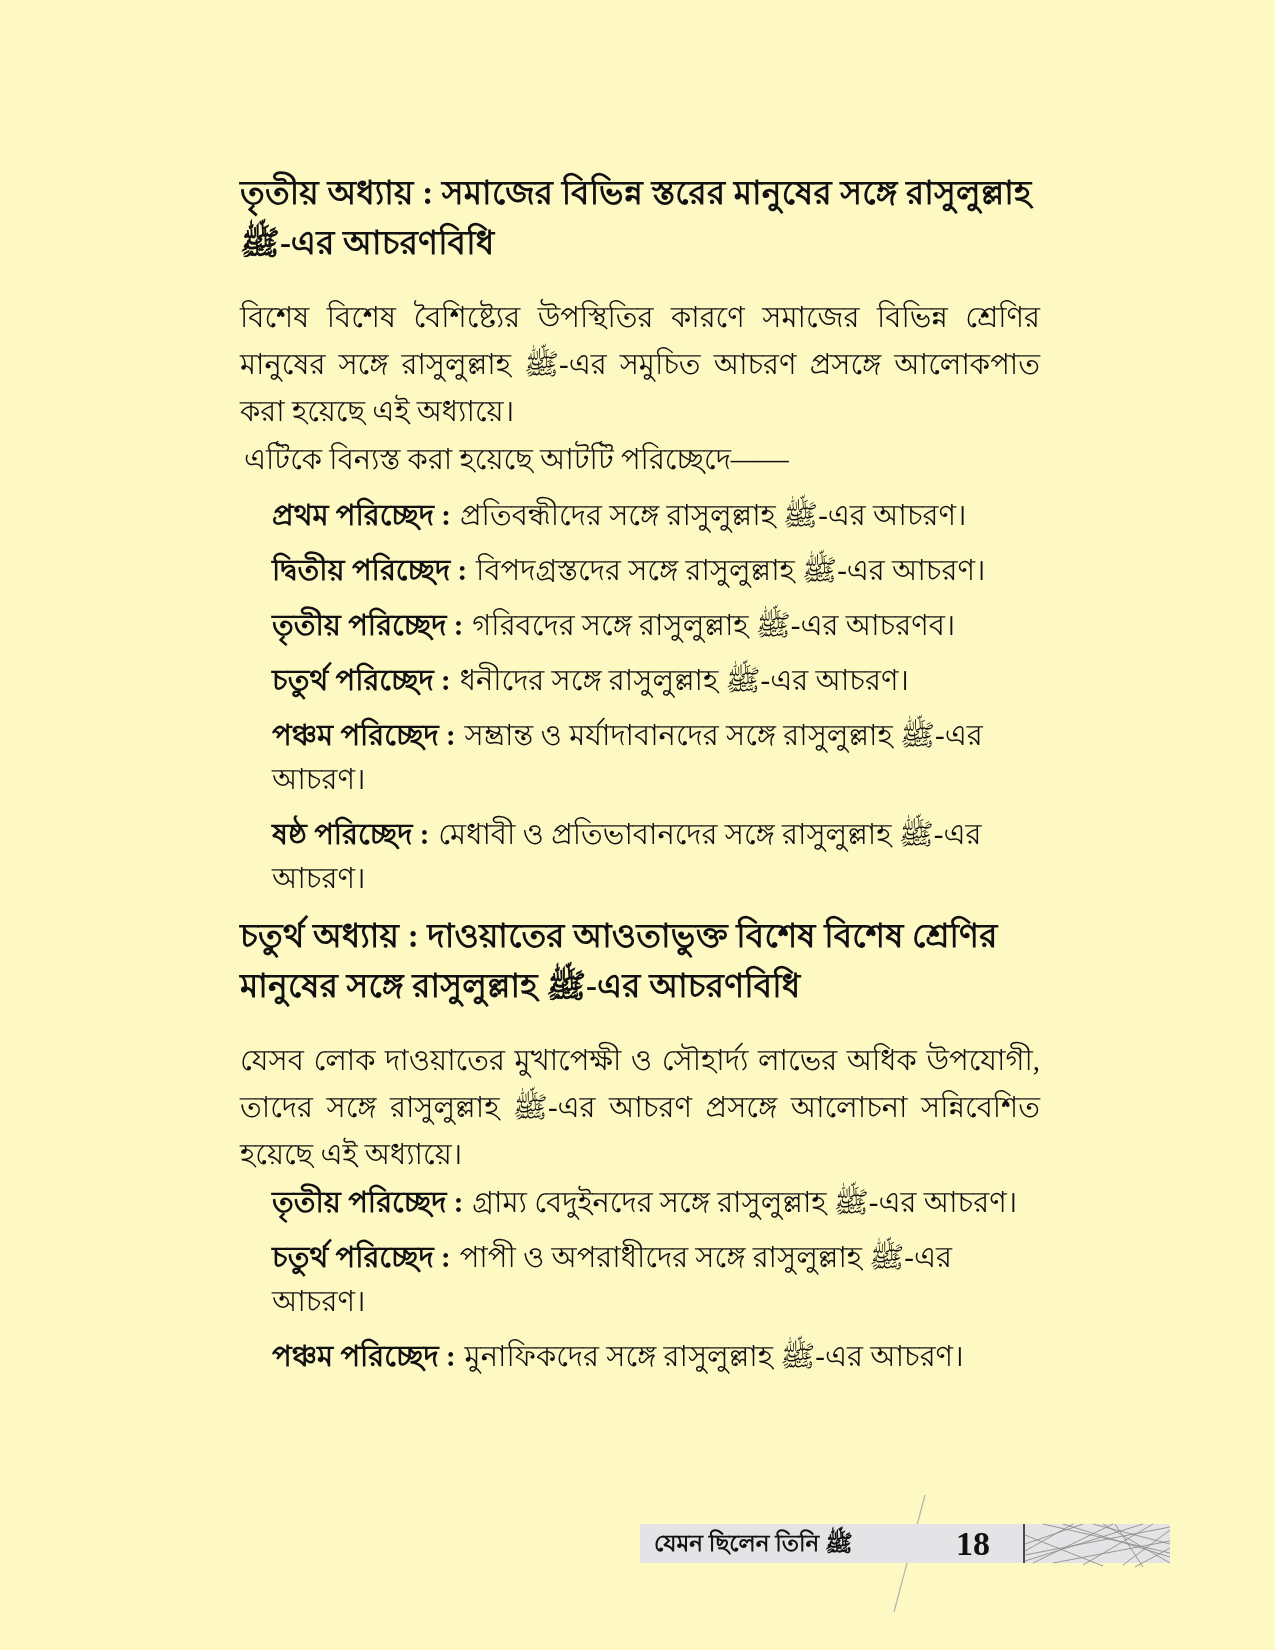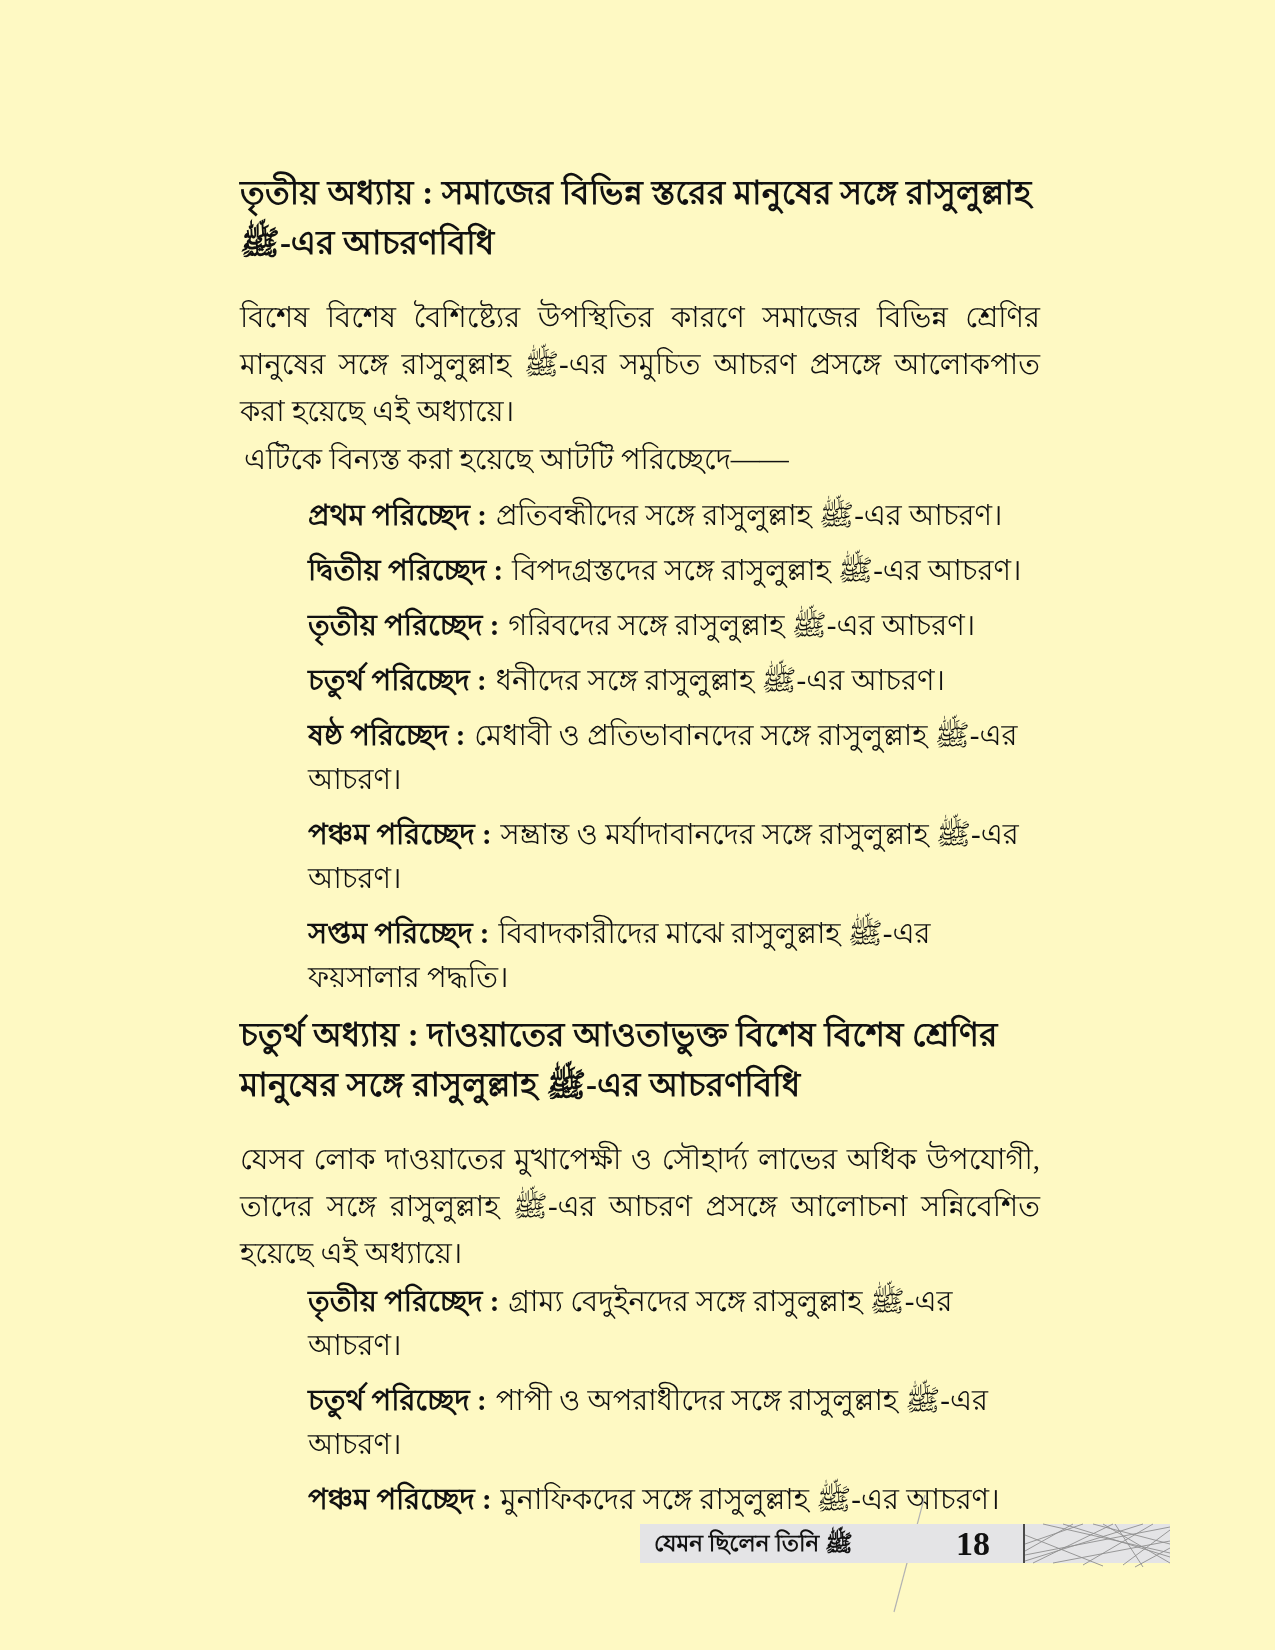--- a/index.html
+++ b/index.html
@@ -43,21 +43,20 @@
   .lead .lead-bold { font-weight: 700; }
   .toc {
     list-style: none;
     margin: 0;
     padding: 0 0 0 32px;
   }
   .toc li {
     font-size: 29px;
     line-height: 44px;
     margin-bottom: 11px;
-    margin-left: 36px;
   }
   .toc .lbl {
     font-weight: 700;
     margin-right: 9px;
   }
   
   .footer-band {
     position: absolute;
     left: 640px;
     top: 1524px;
@@ -125,33 +124,30 @@
     <p class="lead">এটিকে বিন্যস্ত করা হয়েছে আটটি পরিচ্ছেদে——</p>
 
     <ul class="toc">
       <li>
         <span class="lbl">প্রথম পরিচ্ছেদ :</span><span>প্রতিবন্ধীদের সঙ্গে রাসুলুল্লাহ ﷺ-এর আচরণ।</span>
       </li>
       <li>
         <span class="lbl">দ্বিতীয় পরিচ্ছেদ :</span><span>বিপদগ্রস্তদের সঙ্গে রাসুলুল্লাহ ﷺ-এর আচরণ।</span>
       </li>
       <li>
-        <span class="lbl">তৃতীয় পরিচ্ছেদ :</span><span>গরিবদের সঙ্গে রাসুলুল্লাহ ﷺ-এর আচরণ।</span>
+        <span class="lbl">তৃতীয় পরিচ্ছেদ :</span><span>গরিবদের সঙ্গে রাসুলুল্লাহ ﷺ-এর আচরণব।</span>
       </li>
       <li>
         <span class="lbl">চতুর্থ পরিচ্ছেদ :</span><span>ধনীদের সঙ্গে রাসুলুল্লাহ ﷺ-এর আচরণ।</span>
       </li>
       <li>
-        <span class="lbl">ষষ্ঠ পরিচ্ছেদ :</span><span>মেধাবী ও প্রতিভাবানদের সঙ্গে রাসুলুল্লাহ ﷺ-এর আচরণ।</span>
-      </li>
-      <li>
         <span class="lbl">পঞ্চম পরিচ্ছেদ :</span><span>সম্ভ্রান্ত ও মর্যাদাবানদের সঙ্গে রাসুলুল্লাহ ﷺ-এর আচরণ।</span>
       </li>
       <li>
-        <span class="lbl">সপ্তম পরিচ্ছেদ :</span><span>বিবাদকারীদের মাঝে রাসুলুল্লাহ ﷺ-এর ফয়সালার পদ্ধতি।</span>
+        <span class="lbl">ষষ্ঠ পরিচ্ছেদ :</span><span>মেধাবী ও প্রতিভাবানদের সঙ্গে রাসুলুল্লাহ ﷺ-এর আচরণ।</span>
       </li>
     </ul>
 
     <h1 class="chapter-title">চতুর্থ অধ্যায় : দাওয়াতের আওতাভুক্ত বিশেষ বিশেষ শ্রেণির মানুষের সঙ্গে রাসুলুল্লাহ ﷺ-এর আচরণবিধি</h1>
 
     <p class="para">যেসব লোক দাওয়াতের মুখাপেক্ষী ও সৌহার্দ্য লাভের অধিক উপযোগী, তাদের সঙ্গে রাসুলুল্লাহ ﷺ-এর আচরণ প্রসঙ্গে আলোচনা সন্নিবেশিত হয়েছে এই অধ্যায়ে।</p>
 
 
     <ul class="toc">
       <li>

